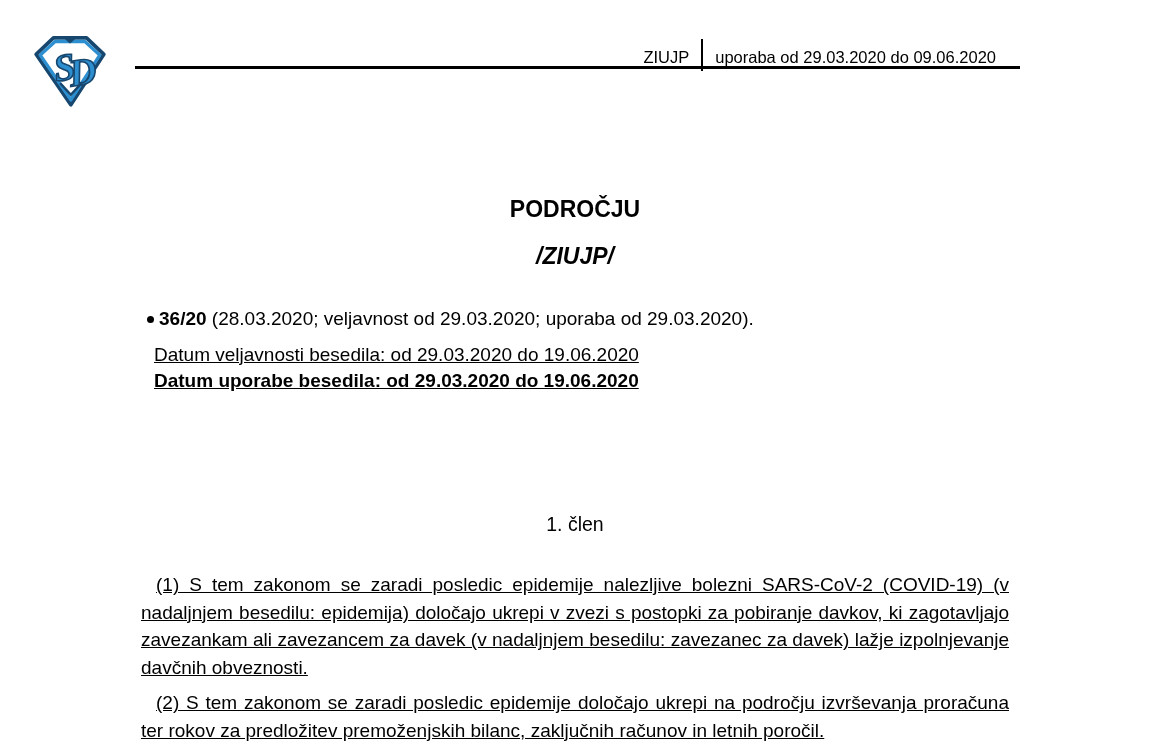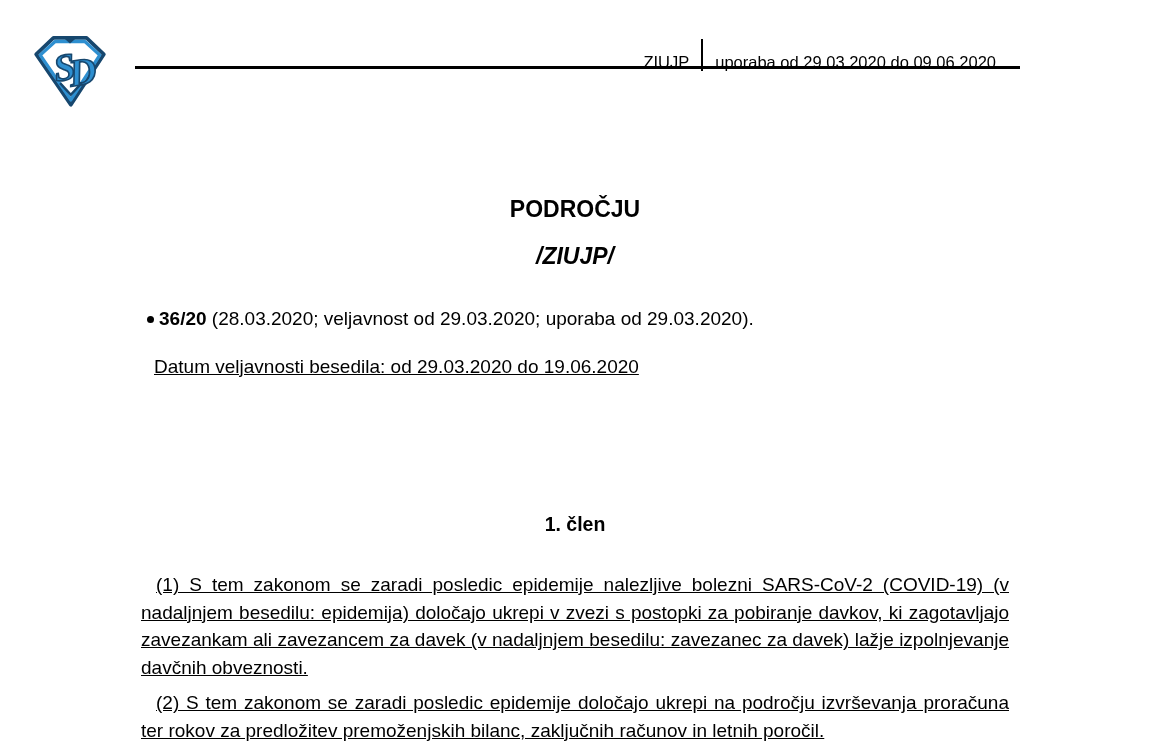--- a/index.html
+++ b/index.html
@@ -22,21 +22,21 @@
     left: 28px;
     top: 32px;
     width: 84px;
     height: 76px;
   }
   .header-text {
     position: absolute;
     top: 41px;
     right: 161px;
     display: flex;
-    align-items: flex-end;
+    align-items: center;
     gap: 12px;
     font-size: 16.5px;
     line-height: 22px;
     white-space: nowrap;
   }
   .header-pipe {
     width: 2px;
     height: 32px;
     background: #000;
     transform: translateY(-2px);
@@ -84,21 +84,21 @@
     border-radius: 50%;
     background: #000;
     margin-right: 5px;
     vertical-align: 2px;
   }
   .gazette-number { font-weight: 700; }
 
   .validity-block {
     position: absolute;
     left: 154px;
-    top: 354px;
+    top: 342px;
     font-size: 19px;
     line-height: 26px;
   }
   .validity-line { text-decoration: underline; }
   .applies-line  { text-decoration: underline; font-weight: 700; }
 
   
   .chapter-heading {
     position: absolute;
     top: 457px;
@@ -108,21 +108,21 @@
     font-size: 19.5px;
     font-weight: 700;
   }
   .article-heading {
     position: absolute;
     top: 511px;
     left: 133px;
     width: 884px;
     text-align: center;
     font-size: 19.5px;
-    font-weight: 700;
+    font-weight: 400;
     line-height: 27px;
   }
   .paragraphs {
     position: absolute;
     top: 563px;
     left: 133px;
     width: 884px;
     font-size: 19px;
     line-height: 27.6px;
     text-align: justify;
@@ -163,20 +163,21 @@
   </div>
 
   <div class="gazette">
     <div class="gazette-item">
       <span class="bullet-dot"></span><span class="gazette-number">36/20</span><span> (28.03.2020; veljavnost od 29.03.2020; uporaba od 29.03.2020).</span>
     </div>
   </div>
 
   <div class="validity-block">
     <div class="validity-line">Datum veljavnosti besedila: od 29.03.2020 do 19.06.2020</div>
+    <div class="applies-line">Datum uporabe besedila: od 29.03.2020 do 19.06.2020</div>
   </div>
 
 
   <div class="article-heading">
     <div>1. člen</div>
   </div>
 
   <div class="paragraphs">
     <p class="para">(1) S tem zakonom se zaradi posledic epidemije nalezljive bolezni SARS-CoV-2 (COVID-19) (v nadaljnjem besedilu: epidemija) določajo ukrepi v zvezi s postopki za pobiranje davkov, ki zagotavljajo zavezankam ali zavezancem za davek (v nadaljnjem besedilu: zavezanec za davek) lažje izpolnjevanje davčnih obveznosti.</p>
     <p class="para">(2) S tem zakonom se zaradi posledic epidemije določajo ukrepi na področju izvrševanja proračuna ter rokov za predložitev premoženjskih bilanc, zaključnih računov in letnih poročil.</p>

